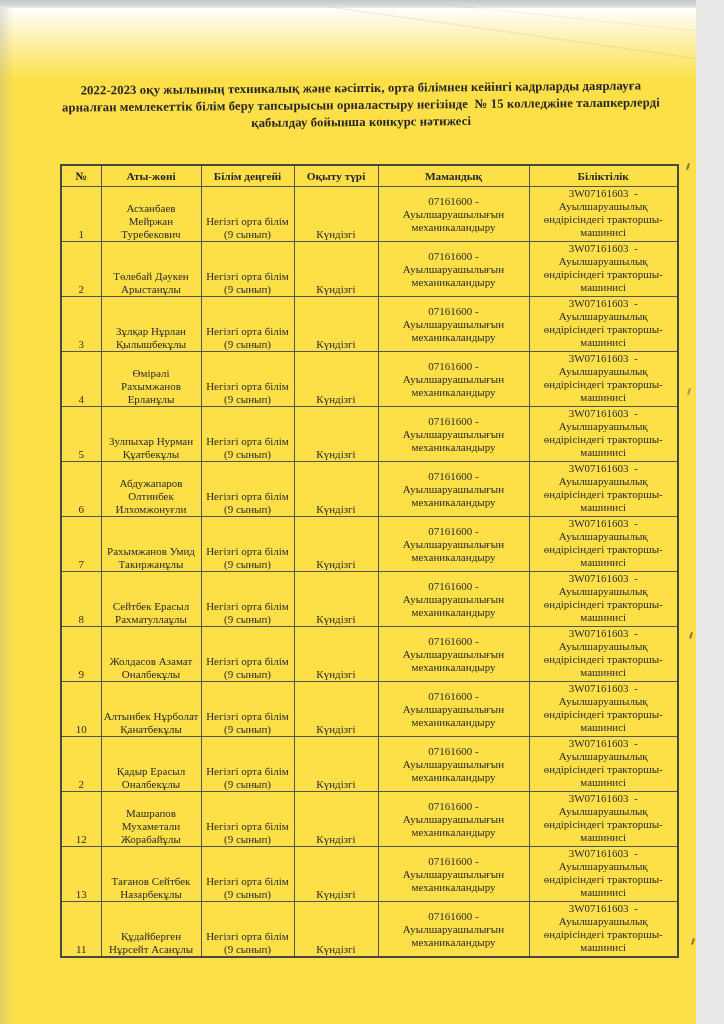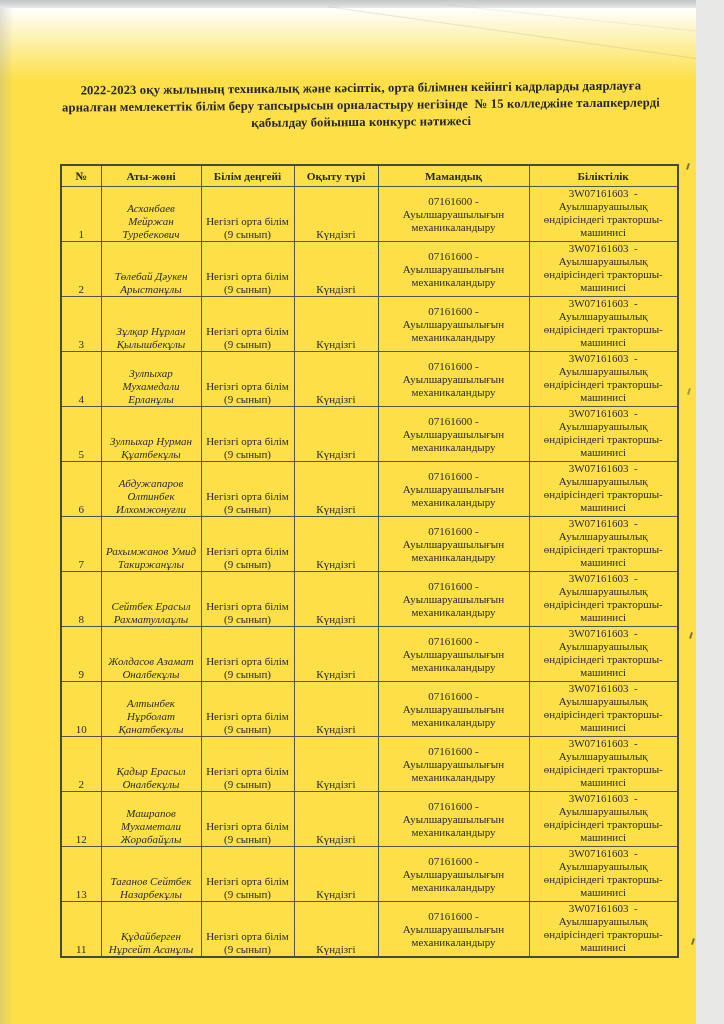--- a/index.html
+++ b/index.html
@@ -70,21 +70,21 @@
   }
   .results thead th {
     height: 20px;
     font-size: 11.3px;
     font-weight: bold;
     vertical-align: middle;
     color: #26262c;
   }
   .results tbody td { height: 54px; }
   .c-num   { vertical-align: bottom; padding-bottom: 2px; }
-  .c-name  { vertical-align: bottom; padding-bottom: 3px; font-style: italic; }
+  .c-name  { vertical-align: bottom; padding-bottom: 3px; }
   .c-edu   { vertical-align: bottom; padding-bottom: 11px; }
   .c-study { vertical-align: bottom; padding-bottom: 2px; font-family: Liberation Serif, serif; }
   .c-spec  { vertical-align: middle; padding-bottom: 7px; }
   .c-qual  { vertical-align: top; padding-top: 1px; }
   col.w-num   { width: 40px; }
   col.w-name  { width: 100px; }
   col.w-edu   { width: 93px; }
   col.w-study { width: 84px; }
   col.w-spec  { width: 151px; }
   col.w-qual  { width: 149px; }
@@ -176,21 +176,21 @@
 Ауылшаруашылығын
 механикаландыру</td>
       <td class="c-qual">3W07161603&nbsp;&nbsp;-
 Ауылшаруашылық
 өндірісіндегі тракторшы-
 машинисі</td>
     </tr>
 
     <tr>
       <td class="c-num">4</td>
-      <td class="c-name">Зулпыхар Мухамедали
+      <td class="c-name">Өмірәлі Рахымжанов
 Ерланұлы</td>
       <td class="c-edu">Негізгі орта білім
 (9 сынып)</td>
       <td class="c-study">Күндізгі</td>
       <td class="c-spec">07161600 -
 Ауылшаруашылығын
 механикаландыру</td>
       <td class="c-qual">3W07161603&nbsp;&nbsp;-
 Ауылшаруашылық
 өндірісіндегі тракторшы-

